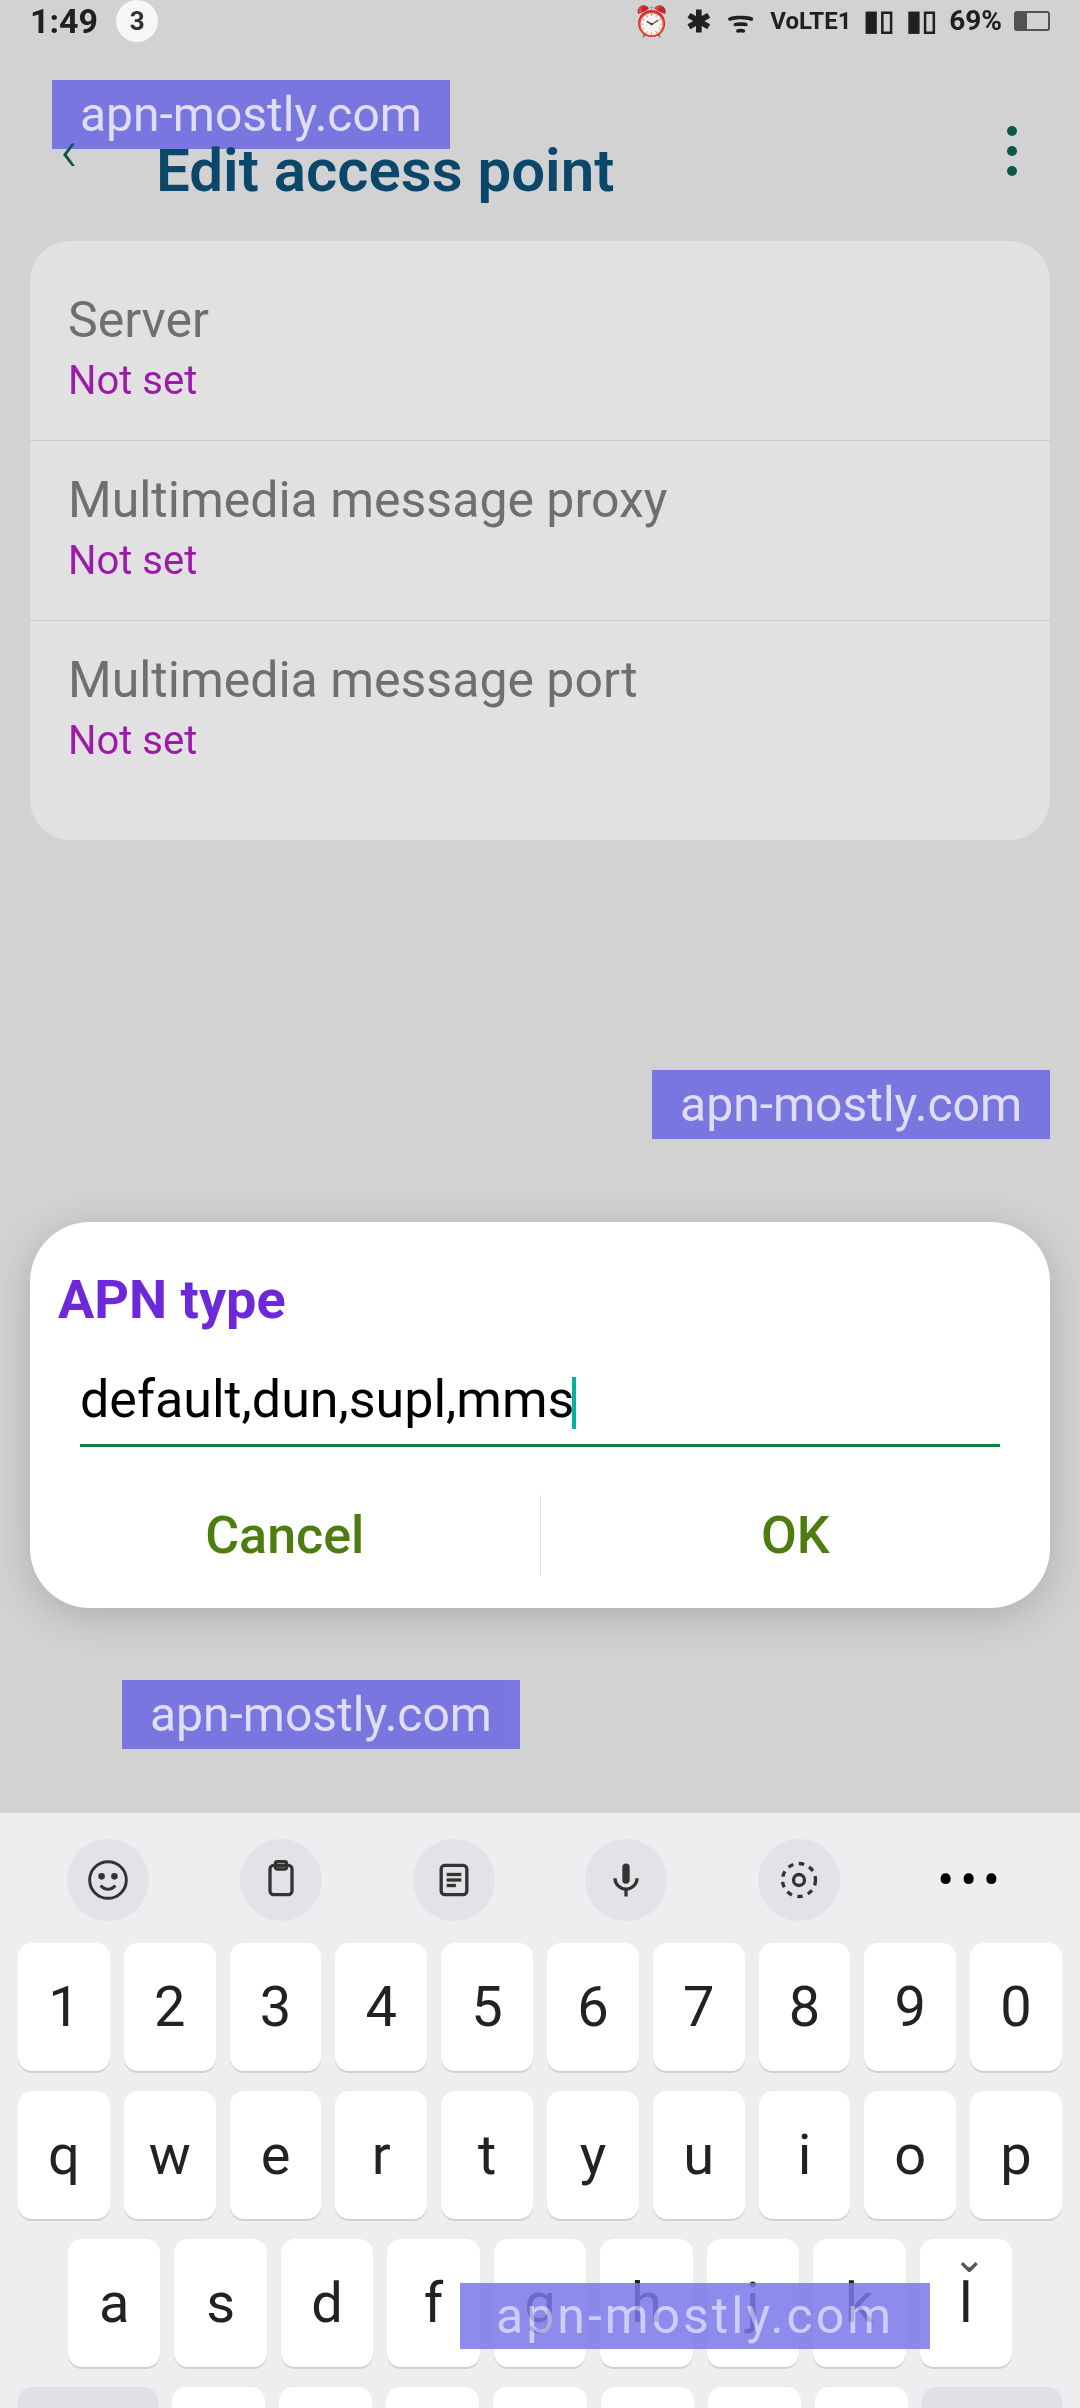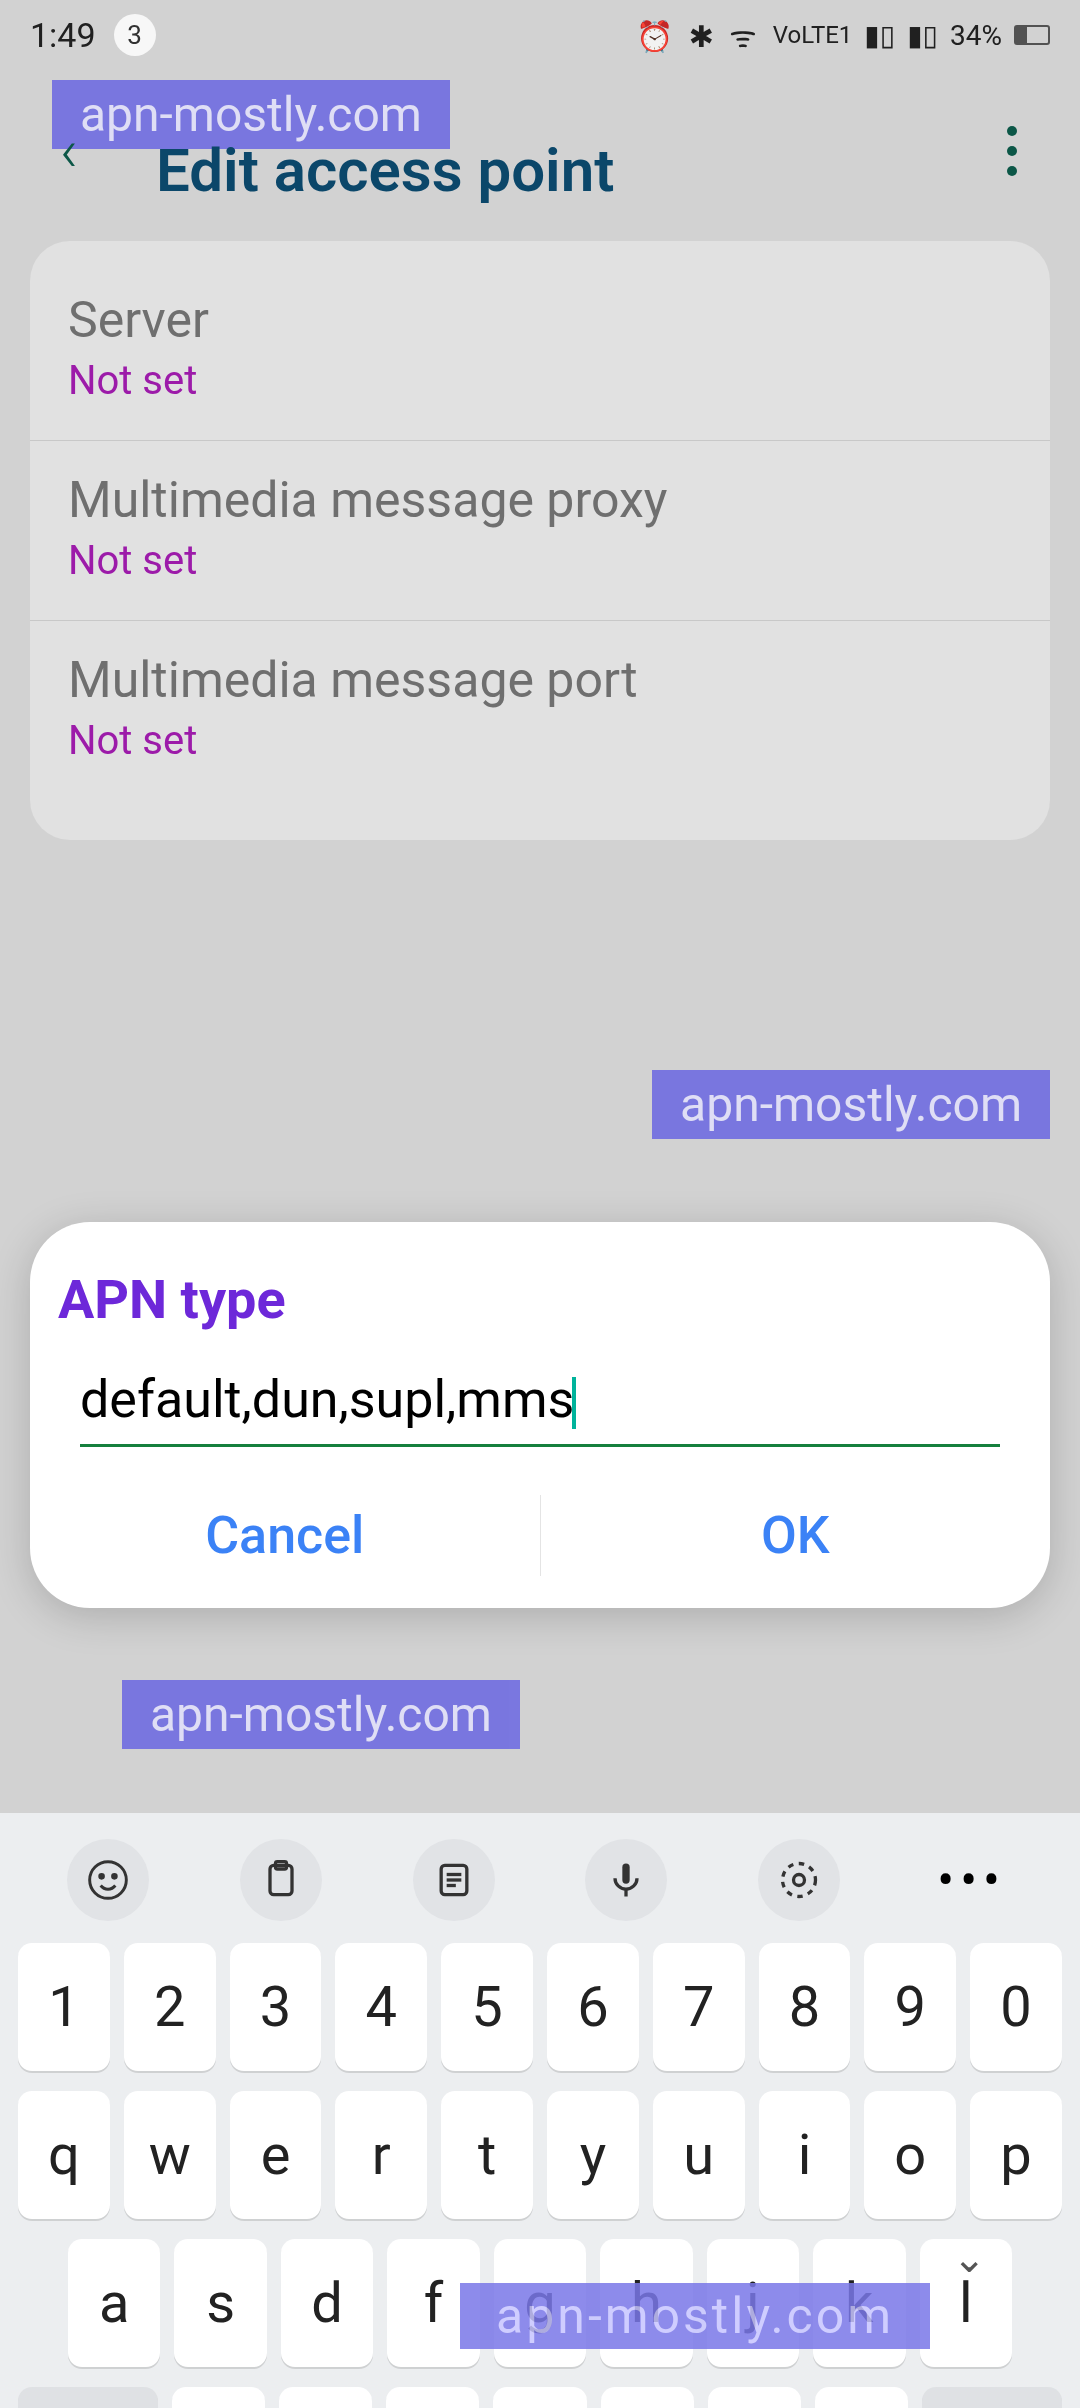--- a/index.html
+++ b/index.html
@@ -1,20 +1,20 @@
 <!DOCTYPE html>
 <html><head>
 <meta charset="utf-8">
 <style>
   * { margin: 0; padding: 0; box-sizing: border-box; font-family: -apple-system, BlinkMacSystemFont, "Segoe UI", Roboto, sans-serif; }
   html, body { width: 1080px; height: 2408px; overflow: hidden; }
   body { background: #d9d9d9; position: relative; }
 
   
-  .status-bar { height: 70px; display: flex; align-items: center; justify-content: space-between; padding: 0 30px; color: #222; font-size: 34px; }
+  .status-bar { height: 70px; display: flex; align-items: flex-start; justify-content: space-between; padding: 0 30px; color: #222; font-size: 34px; font-weight: bold; }
   .status-left { display: flex; align-items: center; gap: 18px; }
   .status-badge { background: #fff; border-radius: 50%; width: 42px; height: 42px; display:flex; align-items:center; justify-content:center; font-size:26px; color:#333;}
   .status-right { display: flex; align-items: center; gap: 12px; font-size: 28px; }
   .status-icons { letter-spacing: 4px; font-size: 30px; }
   .battery-bar { width: 36px; height: 20px; border: 2px solid #555; border-radius: 3px; position: relative; }
   .battery-fill { position:absolute; left:0; top:0; bottom:0; width:34%; background:#555; }
 
   
   .wm { position:absolute; background:#7a77e8; color:#e8e7ff; font-size:48px; padding: 6px 28px; z-index: 0; opacity:0.96; }
   .wm1 { top: 80px; left: 52px; }
@@ -39,21 +39,21 @@
   
   .dim { position:absolute; left:0; top:0; width:100%; height:100%; background:rgba(0,0,0,0.03); z-index:2;}
 
   
   .dialog { position:absolute; left:30px; right:30px; top:1222px; background:#fff; border-radius:60px; z-index:3; padding: 46px 0 20px; box-shadow: 0 8px 40px rgba(0,0,0,0.18);}
   .dialog-title { font-size:54px; font-weight:700; color:#6d28d9; padding: 0 28px 30px;}
   .dialog-input-wrap { padding: 0 50px; }
   .dialog-input { width:100%; border:none; border-bottom:3px solid #15803d; font-size:52px; padding: 8px 0 14px; outline:none; font-family:inherit; background:transparent;}
   .cursor-bar { display:inline-block; width:4px; height:52px; background:#00b39b; vertical-align:middle; margin-left:-2px;}
   .dialog-buttons { display:flex; margin-top: 36px;}
-  .dialog-btn { flex:1; text-align:center; font-size:52px; color:#3b82f6; padding:22px 4px; font-weight:500;}
+  .dialog-btn { flex:1; text-align:center; font-size:52px; color:#4d7c0f; padding:22px 4px; font-weight:500;}
   .btn-divider { width:1px; background:#e4e4e4; margin: 12px 0;}
 
   
   .keyboard { position:absolute; left:0; right:0; bottom:0; height:595px; background:#eceef0; z-index:5; padding-top: 16px;}
   .kb-toolbar { display:flex; justify-content:space-around; align-items:center; padding: 10px 22px 22px;}
   .kb-tool { width:82px; height:82px; border-radius:50%; background:#e1e3e6; display:flex; align-items:center; justify-content:center; font-size:42px;}
   .kb-tool.plain { background:transparent;}
   .kb-rows { padding: 0 18px; }
   .kb-row { display:flex; gap:14px; margin-bottom:20px; justify-content:center;}
   .key { background:#fff; border-radius:14px; height:128px; display:flex; align-items:center; justify-content:center; font-size:56px; color:#222; box-shadow: 0 2px 0 rgba(0,0,0,0.12); }
@@ -73,21 +73,21 @@
 <div class="status-bar">
   <div class="status-left">
     <span>1:49</span>
     <span class="status-badge">3</span>
   </div>
   <div class="status-right">
     <span class="status-icons">⏰ ✱ ᯤ</span>
     <span style="font-size:24px;">VoLTE1</span>
     <span>▮▯</span>
     <span>▮▯</span>
-    <span>34%</span>
+    <span>69%</span>
     <span class="battery-bar">
         <span class="battery-fill"></span>
       </span>
   </div>
 </div>
 
 <div class="wm wm1">apn-mostly.com</div>
 <div class="wm wm2">apn-mostly.com</div>
 <div class="wm wm3">apn-mostly.com</div>
 <div class="wm4">apn-mostly.com</div>

